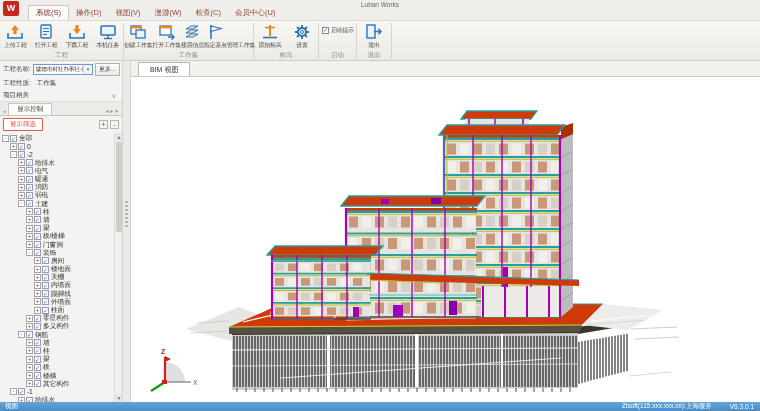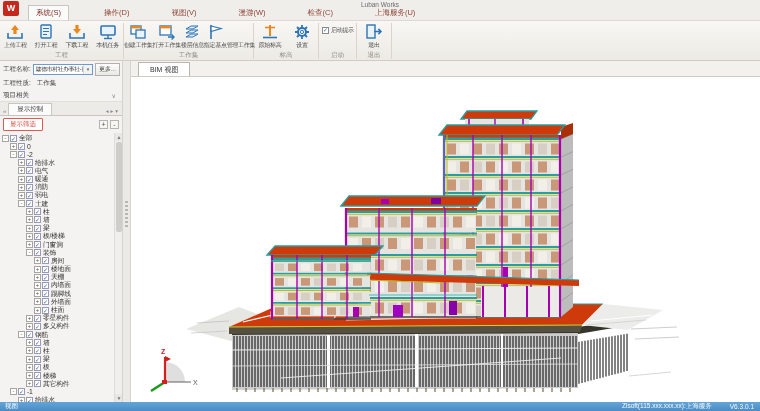--- a/index.html
+++ b/index.html
@@ -6,21 +6,21 @@
   html,body { width:760px; height:411px; overflow:hidden;
     font-family:"Liberation Sans","DejaVu Sans",sans-serif; }
   #app { position:relative; width:760px; height:411px; background:#f0eeea; overflow:hidden; }
 
   
   #titlebar { position:absolute; left:0; top:0; width:760px; height:8px; background:#f0eeea; }
   #window-title { position:absolute; left:0; right:0; top:1px; text-align:center; font-size:6.5px; color:#6a6a6a; }
   #logo { position:absolute; left:3px; top:1px; width:16px; height:15px; background:#c5271d; color:#fff;
     font-size:9px; font-weight:bold; text-align:center; line-height:15px; border-radius:2px; z-index:5; }
   #menubar { position:absolute; left:0; top:8px; width:760px; height:13px; display:flex; align-items:flex-end;
-    padding-left:28px; background:#f0eeea; border-bottom:1px solid #dcd9d2;gap:28px; }
+    padding-left:28px; background:#f0eeea; border-bottom:1px solid #dcd9d2; }
   .menu-item { font-size:7.5px; color:#8d4438; padding:2px 7px 2px 7px; white-space:nowrap; cursor:default; }
   .menu-item.selected { background:#fbfbfb; border:1px solid #c9c6bf; border-bottom:none; color:#7d2f22; }
 
   
   #ribbon { position:absolute; left:0; top:21px; width:760px; height:40px; background:linear-gradient(#f8f7f4,#eceae4);
     border-bottom:1px solid #cfccc4; display:flex; }
   .rgroup { position:relative; height:40px; flex:0 0 auto; }
   .rgroup-sep { width:1px; height:36px; margin-top:2px; background:#d8d5cd; flex:0 0 auto; }
   .rgroup-label { position:absolute; left:0; right:0; bottom:1px; text-align:center; font-size:6.5px; color:#8f8d87; }
   .rbtns { display:flex; justify-content:space-around; align-items:flex-start; padding-top:2px; }
@@ -97,21 +97,21 @@
     <div id="logo">W</div>
     <div id="window-title">Luban Works</div>
   </div>
 
   <div id="menubar">
       <div class="menu-item selected">系统(S)</div>
       <div class="menu-item">操作(D)</div>
       <div class="menu-item">视图(V)</div>
       <div class="menu-item">漫游(W)</div>
       <div class="menu-item">检查(C)</div>
-      <div class="menu-item">上海服务(U)</div>
+      <div class="menu-item">会员中心(U)</div>
     </div>
 
   <div id="ribbon">
       <div class="rgroup" style="width: 123px;">
         <div class="rbtns">
           <div class="rbtn">
             <span class="ric"><svg width="20" height="18" viewBox="0 0 20 18">
                 <path d="M3 10 v5 h14 v-5" stroke="#2e75b6" fill="none" stroke-width="1.6"></path>
                 <path d="M10 2 L14 7 H11.6 V11 H8.4 V7 H6 Z" fill="#e8881e"></path>
               </svg></span>

